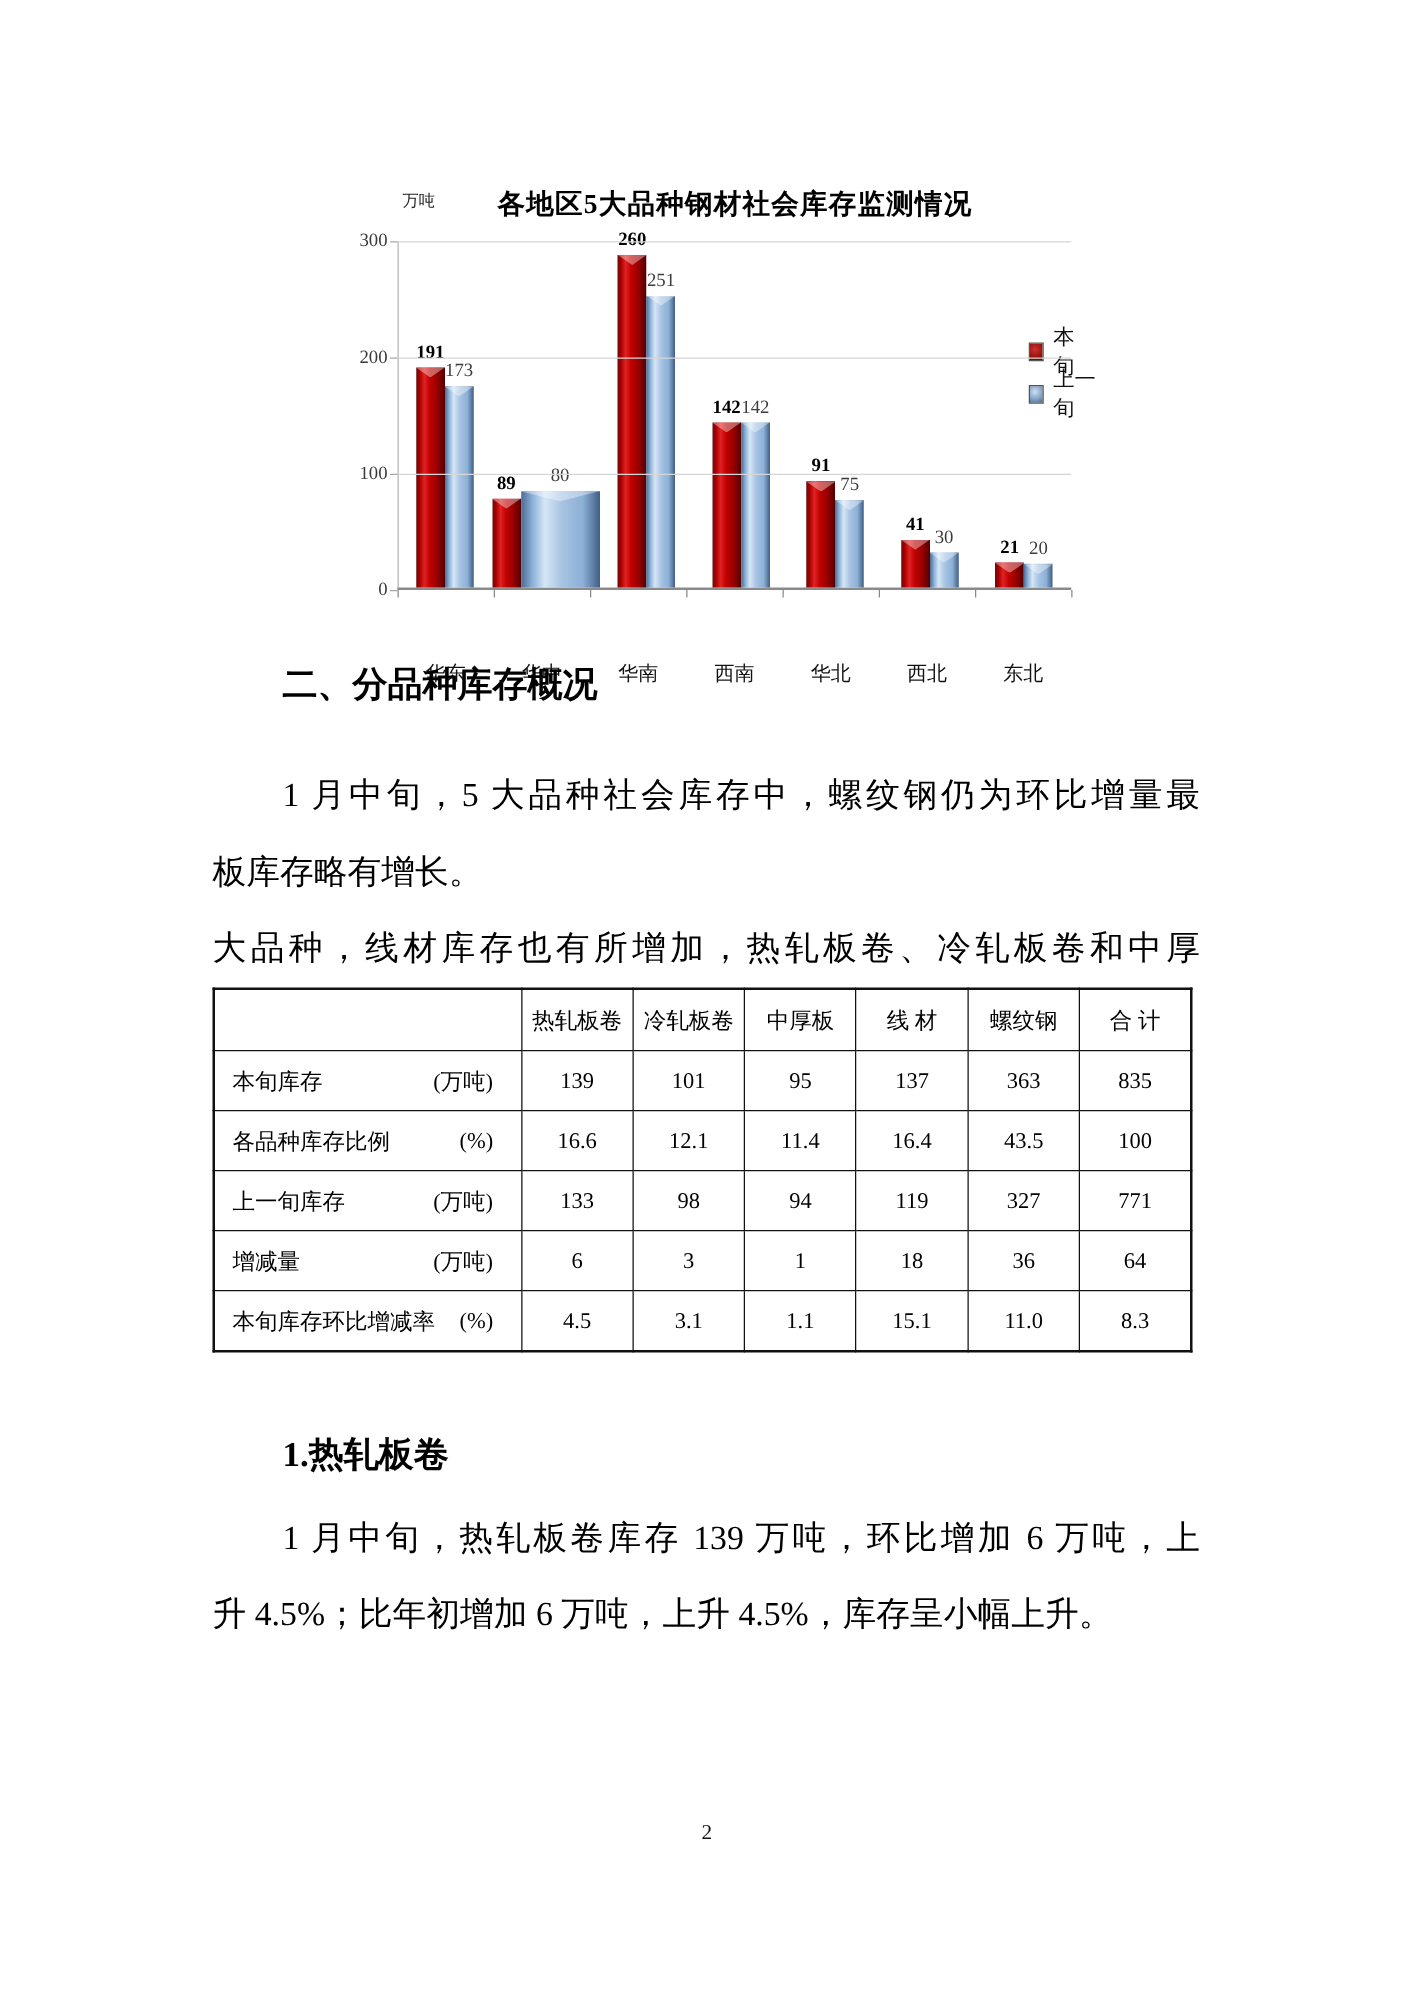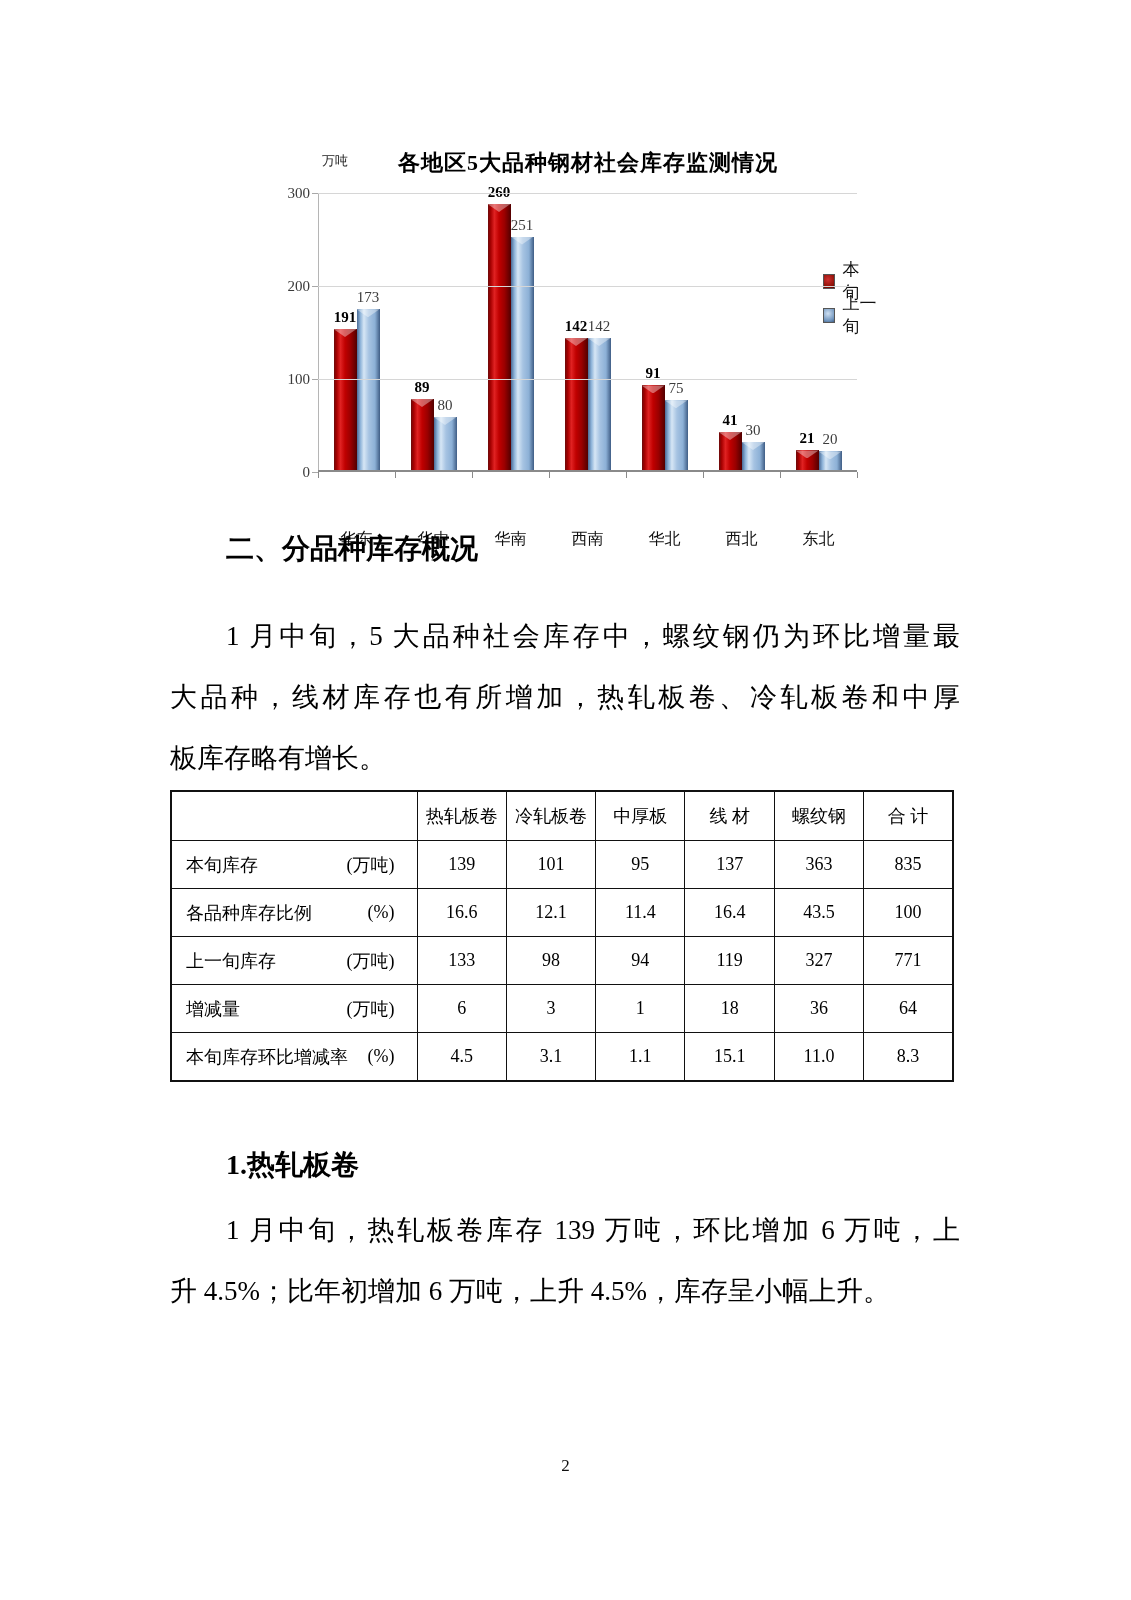--- a/index.html
+++ b/index.html
@@ -74,32 +74,32 @@
         <div class="ylabel" style="top: 43px;">300</div>
         <div class="ylabel" style="top: 136px;">200</div>
         <div class="ylabel" style="top: 229px;">100</div>
         <div class="ylabel" style="top: 322px;">0</div>
       </div>
     <div class="plot" id="plot">
       <div class="yaxis"></div>
       <div class="xaxis"></div>
       <div class="bars" id="bars">
           <div class="cell">
-            <div class="bar s0" style="height: 141px;">
+            <div class="bar s0" style="height: 176px;">
               <div class="bar-label">191</div>
             </div>
             <div class="bar s1" style="height: 160.89px;">
               <div class="bar-label">173</div>
             </div>
           </div>
           <div class="cell">
             <div class="bar s0" style="height: 71px;">
               <div class="bar-label">89</div>
             </div>
-            <div class="bar s1" style="height: 53px;">
+            <div class="bar s1" style="height: 77px; padding-left: 40px;">
               <div class="bar-label">80</div>
             </div>
           </div>
           <div class="cell">
             <div class="bar s0" style="height: 266px;">
               <div class="bar-label">260</div>
             </div>
             <div class="bar s1" style="height: 233.43px;">
               <div class="bar-label">251</div>
             </div>
@@ -170,22 +170,22 @@
         <div class="xtick" style="left: 308px;"></div>
         <div class="xtick" style="left: 385px;"></div>
         <div class="xtick" style="left: 462px;"></div>
         <div class="xtick" style="left: 539px;"></div>
       </div>
   </div>
 
   <div class="h2">二、分品种库存概况</div>
   <div class="para" id="para1">
       <div class="line first just">1 月中旬，5 大品种社会库存中，螺纹钢仍为环比增量最</div>
+      <div class="line">板库存略有增长。</div>
       <div class="line just">大品种，线材库存也有所增加，热轧板卷、冷轧板卷和中厚</div>
-      <div class="line">板库存略有增长。</div>
     </div>
 
   <div class="tablewrap">
     <table id="inv-table">
         <colgroup>
           <col style="width: 246px;">
           <col>
           <col>
           <col>
           <col>

